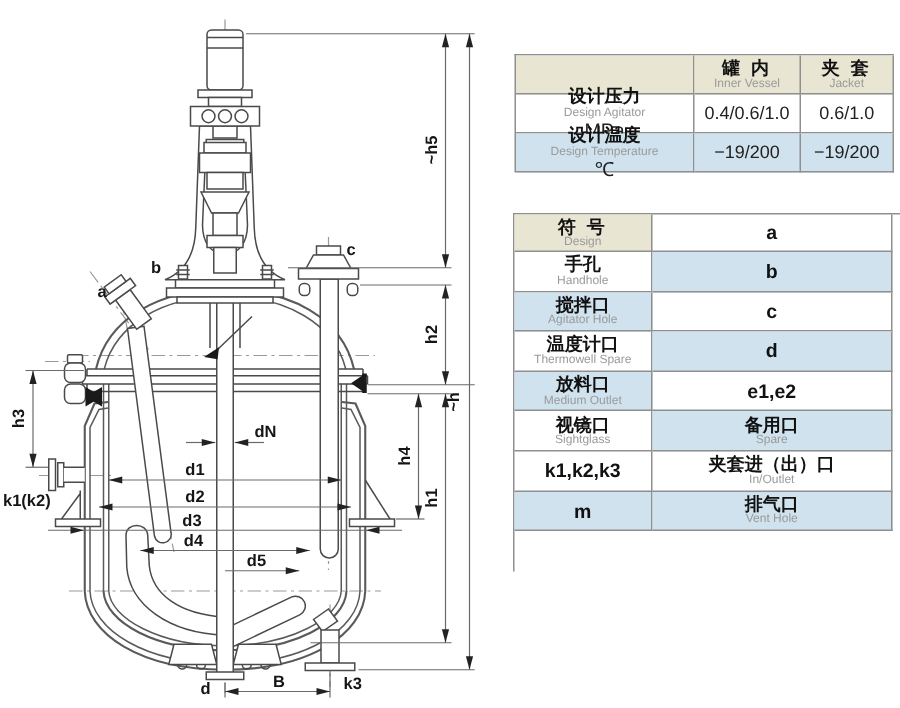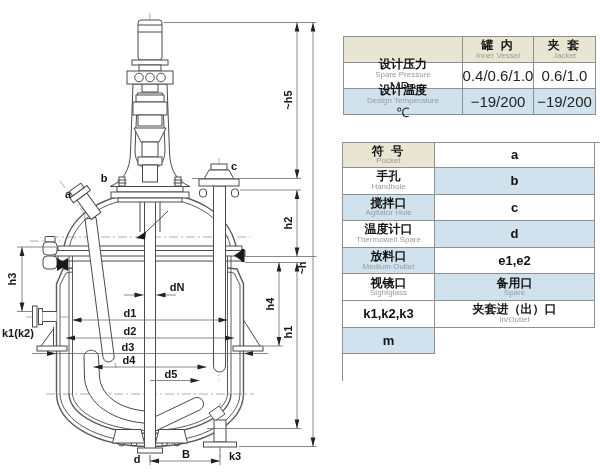--- a/index.html
+++ b/index.html
@@ -5,21 +5,21 @@
   html,body{margin:0;padding:0;background:#fff;width:600px;height:472px;overflow:hidden;}
   body{font-family:"Liberation Sans",sans-serif;position:relative;}
   #diagram{position:absolute;left:0;top:0;}
   svg text{font-family:"Liberation Sans",sans-serif;font-weight:bold;font-size:11px;fill:#151515;}
   .panel{position:absolute;box-sizing:border-box;}
   .grid{display:grid;box-sizing:border-box;border-top:1px solid var(--bc);border-left:1px solid var(--bc);}
   .cell{box-sizing:border-box;border-right:1px solid var(--bc);border-bottom:1px solid var(--bc);
         display:flex;flex-direction:column;align-items:center;justify-content:center;line-height:1.05;}
   .cn{font-size:12px;font-weight:bold;color:#111;white-space:nowrap;}
   .en{font-size:8px;color:#9a9a9a;white-space:nowrap;}
-  .val{font-size:15px;color:#222;}
+  .val{font-size:12px;color:#222;}
   .sym{font-size:13px;font-weight:bold;color:#111;}
   .hdr{background:var(--hbg);}
   .alt{background:var(--abg);}
   .lblcell{flex-direction:column;gap:0;}
   .lblblock{flex:1;display:flex;flex-direction:column;align-items:center;justify-content:center;line-height:1.1;}
   .unit{width:38px;display:flex;align-items:center;justify-content:center;font-size:13px;color:#222;}
   .hcn{letter-spacing:2px;}
 </style>
 </head>
 <body>
@@ -237,42 +237,42 @@
     <div class="en">Inner Vessel</div>
   </div>
   <div class="cell hdr">
     <div class="cn hcn">夹 套</div>
     <div class="en">Jacket</div>
   </div>
 
   <div class="cell lblcell">
     <div class="lblblock">
       <div class="cn">设计压力</div>
-      <div class="en">Spare Pressure</div>
+      <div class="en">Design Agitator</div>
     </div>
     <div class="unit">MPa</div>
   </div>
   <div class="cell val">0.4/0.6/1.0</div>
   <div class="cell val">0.6/1.0</div>
 
   <div class="cell lblcell alt">
     <div class="lblblock">
       <div class="cn">设计温度</div>
       <div class="en">Design Temperature</div>
     </div>
     <div class="unit">℃</div>
   </div>
   <div class="cell val alt">−19/200</div>
   <div class="cell val alt">−19/200</div>
 </div>
 
 <div class="panel grid" id="t2" style="--bc:#8f8f8f;--hbg:#e9e5d3;--abg:#cfe2ed;left:342px;top:142px;width:292px;grid-template-columns:92px 160px;grid-template-rows:25px repeat(8,26.6px);">
   <div class="cell hdr">
     <div class="cn hcn">符 号</div>
-    <div class="en">Pocket</div>
+    <div class="en">Design</div>
   </div>
 
   <div class="cell sym">a</div>
   <div class="cell">
     <div class="cn">手孔</div>
     <div class="en">Handhole</div>
   </div>
   <div class="cell sym alt">b</div>
   <div class="cell alt">
     <div class="cn">搅拌口</div>
@@ -296,13 +296,17 @@
   <div class="cell alt">
     <div class="cn">备用口</div>
     <div class="en">Spare</div>
   </div>
   <div class="cell sym">k1,k2,k3</div>
   <div class="cell">
     <div class="cn">夹套进（出）口</div>
     <div class="en">In/Outlet</div>
   </div>
   <div class="cell sym alt">m</div>
+  <div class="cell alt">
+    <div class="cn">排气口</div>
+    <div class="en">Vent Hole</div>
+  </div>
 </div>
 
 </body></html>

